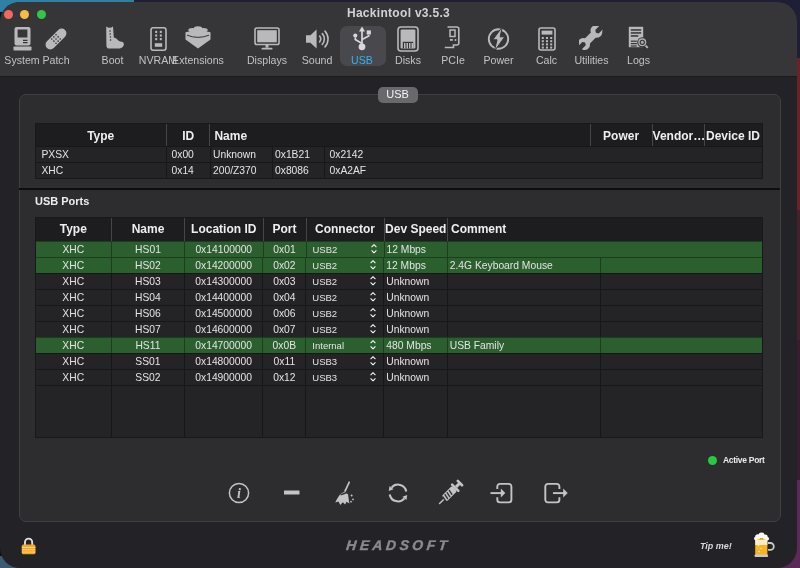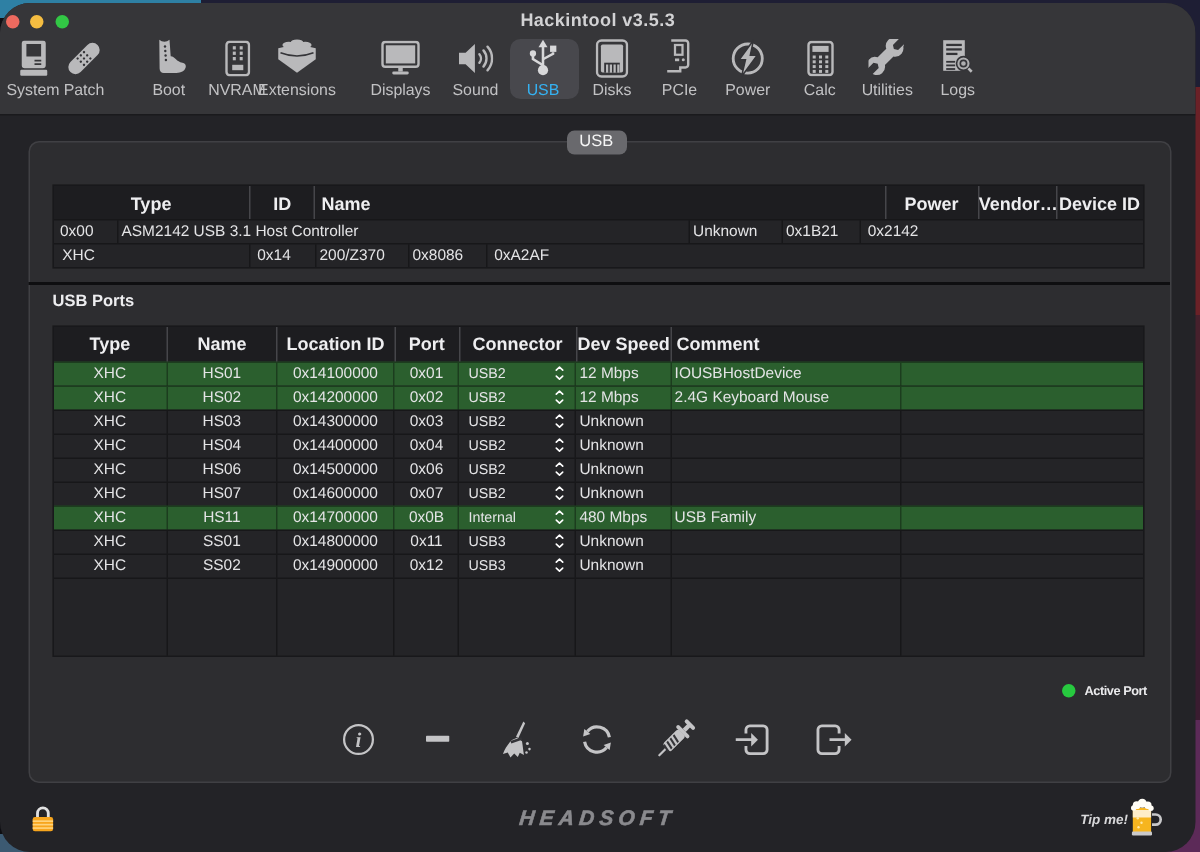--- a/index.html
+++ b/index.html
@@ -52,21 +52,21 @@
 .conn { font-size:9.5px; padding-left:6px; text-align:left; }
 .stp { position:absolute; right:7px; top:2.5px; }
 .divline { position:absolute; left:19px; top:186px; width:761px; height:1.5px; background:#0e0e10; }
 .usbports { position:absolute; left:35px; top:193px; font-size:11px; font-weight:bold; color:#ededef; }
 .legend { position:absolute; left:708px; top:450.5px; height:15px; }
 .legend .dot { position:absolute; left:0; top:3px; width:9px; height:9px; border-radius:50%; background:#27c93f; }
 .legend .lt { position:absolute; left:15px; top:2px; font-size:8.5px; letter-spacing:-0.3px; font-weight:bold; color:#eaeaec; white-space:nowrap; }
 .aicon { position:absolute; top:474px; width:34px; height:33px; display:flex; align-items:center; justify-content:center; }
 .footer-logo { position:absolute; left:0; top:535px; width:797px; text-align:center;
   color:#8a8a8e; font-size:14px; font-weight:bold; font-style:italic; letter-spacing:3.4px; transform:skewX(-6deg); -webkit-text-stroke:0.4px #8a8a8e; }
-.tipme { position:absolute; left:700px; top:539px; width:52px; text-align:right; font-size:9px; font-style:italic; font-weight:bold; color:#d8d8da; }
+.tipme { position:absolute; left:700px; top:539px; width:52px; text-align:left; font-size:9px; font-style:italic; font-weight:bold; color:#d8d8da; }
 svg { display:block; }
 </style>
 </head>
 <body>
 <div class="desk-top"></div>
 <div style="position:absolute;left:0;bottom:0;width:800px;height:12px;background:linear-gradient(to right,#3c5a72 0 60px,#2a2438 60px 700px,#5c2a58 700px)"></div>
 <div class="desk-right"></div>
 <div id="win">
   <div class="chrome"></div>
   <div class="tl r"></div>
@@ -281,22 +281,22 @@
   <div class="tbl" id="tbl1">
     <div class="hrow">
       <div class="c t1c1">Type</div>
         <div class="c t1c2">ID</div>
         <div class="c l t1c3" style="padding-left:4px">Name</div>
       <div class="c t1c4">Power</div>
         <div class="c t1c5">Vendor…</div>
         <div class="c t1c6">Device ID</div>
     </div>
     <div class="row">
+      <div class="c l t1c1">PXSX</div>
         <div class="c l t1c2" style="padding-left:4.5px">0x00</div>
-        <div class="c l t1c3" style="padding-left:2px">ASM2142 USB 3.1 Host Controller</div>
       <div class="c l t1c4" style="padding-left:2.5px">Unknown</div>
         <div class="c l t1c5" style="padding-left:2.5px">0x1B21</div>
         <div class="c l t1c6" style="padding-left:5px">0x2142</div>
     </div>
     <div class="row">
       <div class="c l t1c1">XHC</div>
         <div class="c l t1c2" style="padding-left:4.5px">0x14</div>
       <div class="c l t1c4" style="padding-left:2.5px">200/Z370</div>
         <div class="c l t1c5" style="padding-left:2.5px">0x8086</div>
         <div class="c l t1c6" style="padding-left:5px">0xA2AF</div>
@@ -320,21 +320,20 @@
         <div class="row green">
           <div class="c t2c1">XHC</div>
           <div class="c t2c2">HS01</div>
           <div class="c t2c3">0x14100000</div>
           <div class="c t2c4">0x01</div>
           <div class="c t2c5 conn">USB2<svg class="stp" width="6" height="9.5" viewBox="0 0 7 11">
               <path d="M1 3.2 L3.5 0.8 L6 3.2" fill="none" stroke="#ffffff" stroke-width="1.25" stroke-linecap="round" stroke-linejoin="round"></path>
               <path d="M1 7.8 L3.5 10.2 L6 7.8" fill="none" stroke="#ffffff" stroke-width="1.25" stroke-linecap="round" stroke-linejoin="round"></path>
             </svg></div>
           <div class="c l t2c6" style="padding-left:2px">12 Mbps</div>
-          <div class="c l t2c7" style="padding-left:2px">IOUSBHostDevice</div>
           <div class="c t2c8"></div>
         </div>
         <div class="row green">
           <div class="c t2c1">XHC</div>
           <div class="c t2c2">HS02</div>
           <div class="c t2c3">0x14200000</div>
           <div class="c t2c4">0x02</div>
           <div class="c t2c5 conn">USB2<svg class="stp" width="6" height="9.5" viewBox="0 0 7 11">
               <path d="M1 3.2 L3.5 0.8 L6 3.2" fill="none" stroke="#ffffff" stroke-width="1.25" stroke-linecap="round" stroke-linejoin="round"></path>
               <path d="M1 7.8 L3.5 10.2 L6 7.8" fill="none" stroke="#ffffff" stroke-width="1.25" stroke-linecap="round" stroke-linejoin="round"></path>

